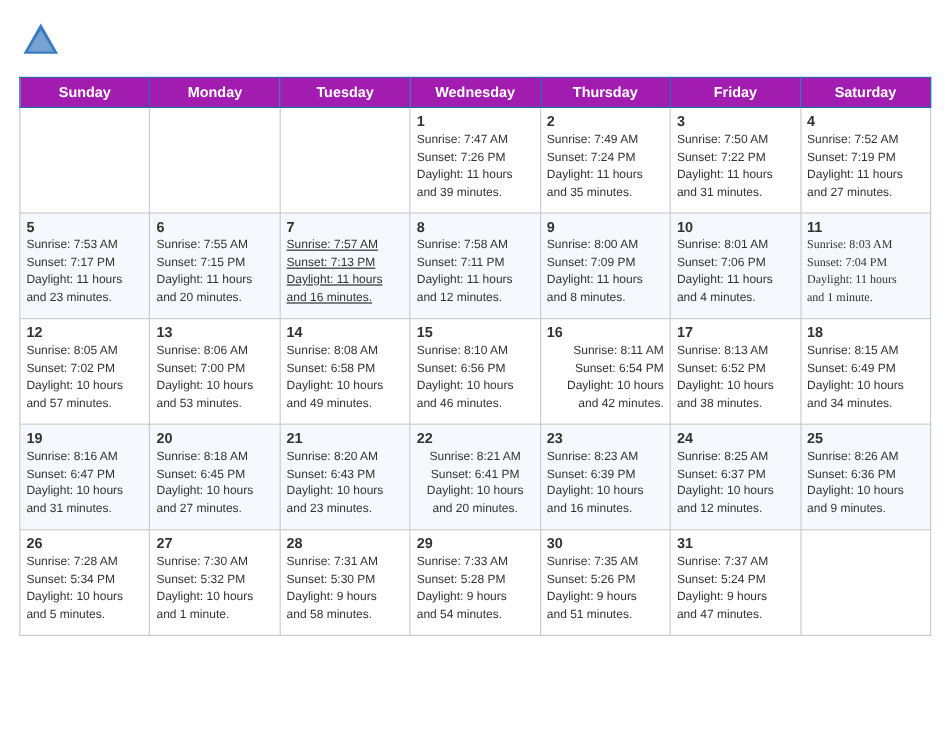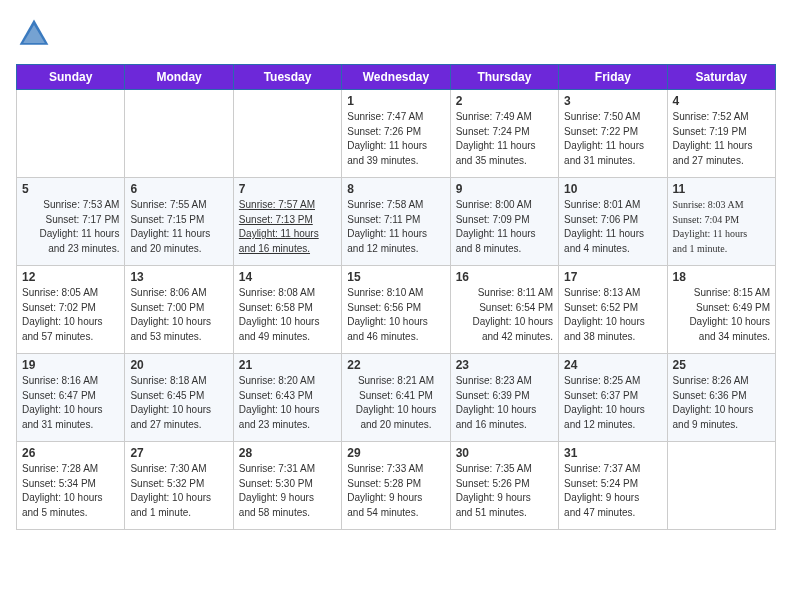--- a/index.html
+++ b/index.html
@@ -51,21 +51,21 @@
     .location {
       font-size: 14px;
       color: #555;
     }
     table {
       width: 100%;
       border-collapse: collapse;
       table-layout: fixed;
     }
     thead tr th {
-      background: #6d28d9;
+      background: #a21caf;
       color: #fff;
       font-size: 12px;
       font-weight: bold;
       padding: 5px 4px;
       text-align: center;
       border: 1px solid #2a6aaf;
     }
     tbody tr td {
       border: 1px solid #ccc;
       vertical-align: top;
@@ -152,21 +152,21 @@
           <div class="day-number">4</div>
           <div class="day-info" style="white-space: pre-line;">Sunrise: 7:52 AM
 Sunset: 7:19 PM
 Daylight: 11 hours
 and 27 minutes.</div>
         </td>
       </tr>
       <tr>
         <td>
           <div class="day-number">5</div>
-          <div class="day-info" style="white-space: pre-line; text-align: right;">Sunrise: 7:53 AM
+          <div class="day-info" style="white-space: pre-line;">Sunrise: 7:53 AM
 Sunset: 7:17 PM
 Daylight: 11 hours
 and 23 minutes.</div>
         </td>
         <td>
           <div class="day-number">6</div>
           <div class="day-info" style="white-space: pre-line;">Sunrise: 7:55 AM
 Sunset: 7:15 PM
 Daylight: 11 hours
 and 20 minutes.</div>
@@ -245,21 +245,21 @@
         </td>
         <td>
           <div class="day-number">17</div>
           <div class="day-info" style="white-space: pre-line;">Sunrise: 8:13 AM
 Sunset: 6:52 PM
 Daylight: 10 hours
 and 38 minutes.</div>
         </td>
         <td>
           <div class="day-number">18</div>
-          <div class="day-info" style="white-space: pre-line; text-align: right;">Sunrise: 8:15 AM
+          <div class="day-info" style="white-space: pre-line;">Sunrise: 8:15 AM
 Sunset: 6:49 PM
 Daylight: 10 hours
 and 34 minutes.</div>
         </td>
       </tr>
       <tr>
         <td>
           <div class="day-number">19</div>
           <div class="day-info" style="white-space: pre-line;">Sunrise: 8:16 AM
 Sunset: 6:47 PM

